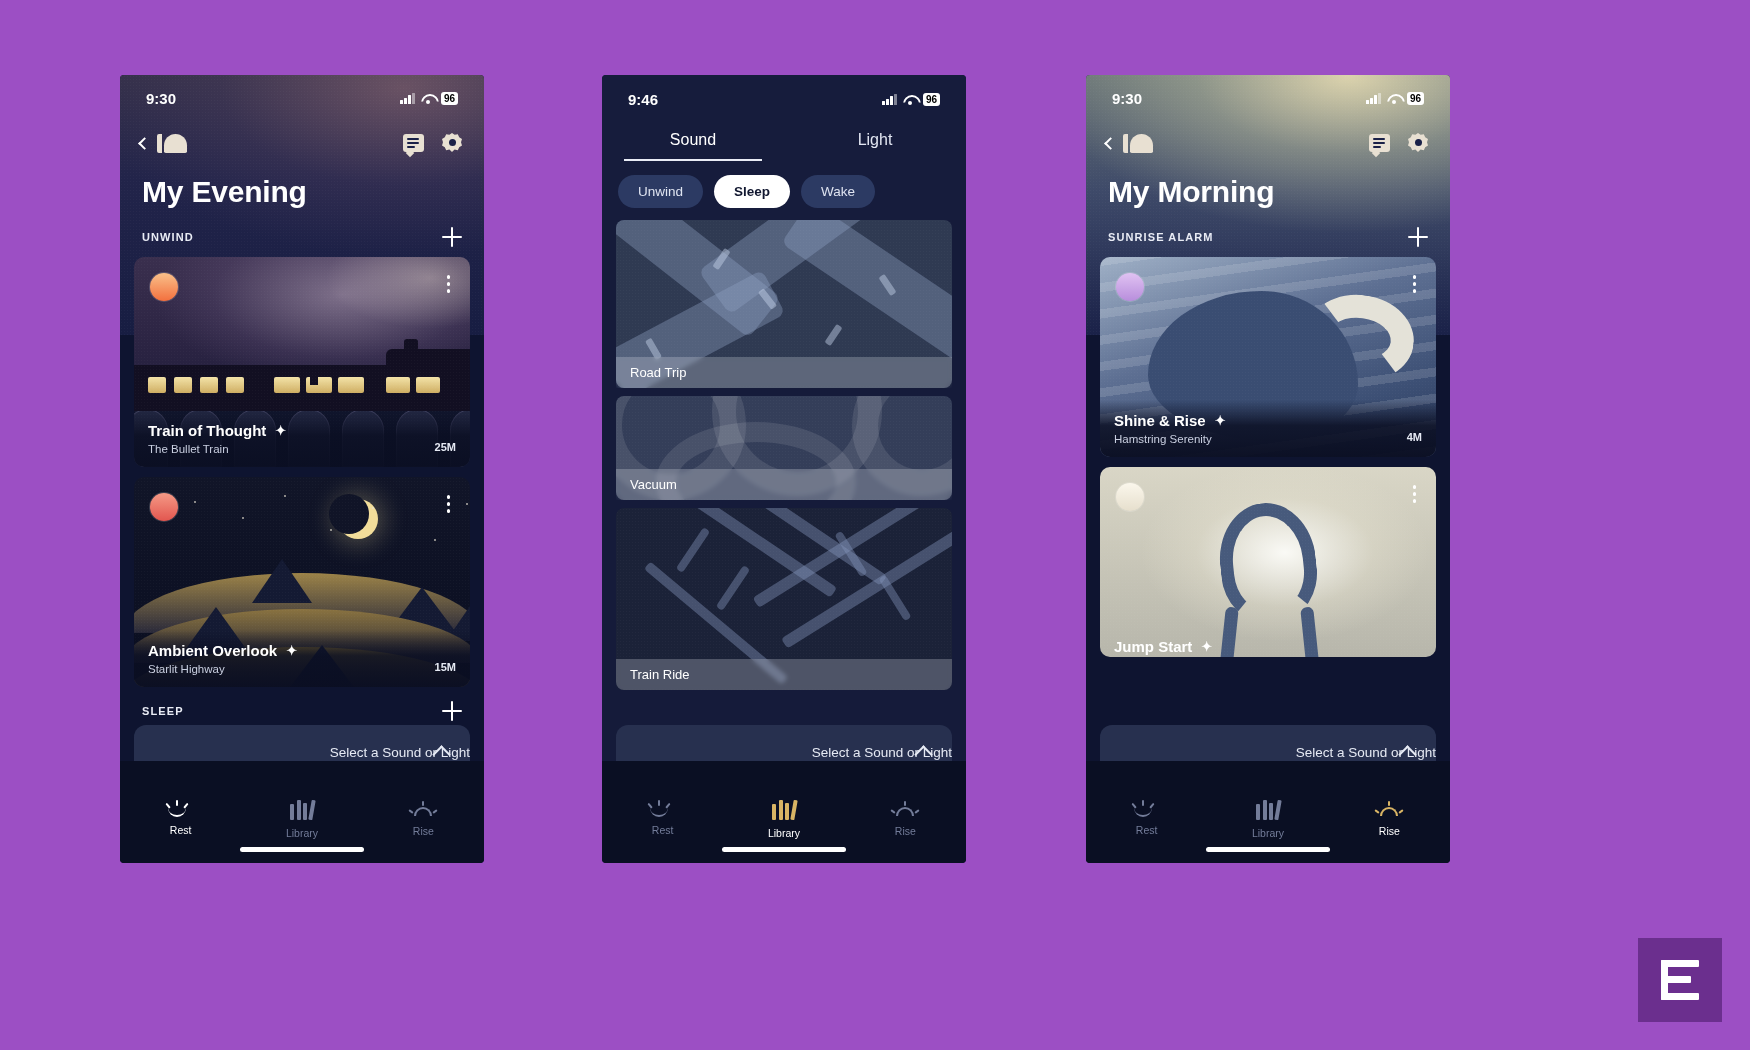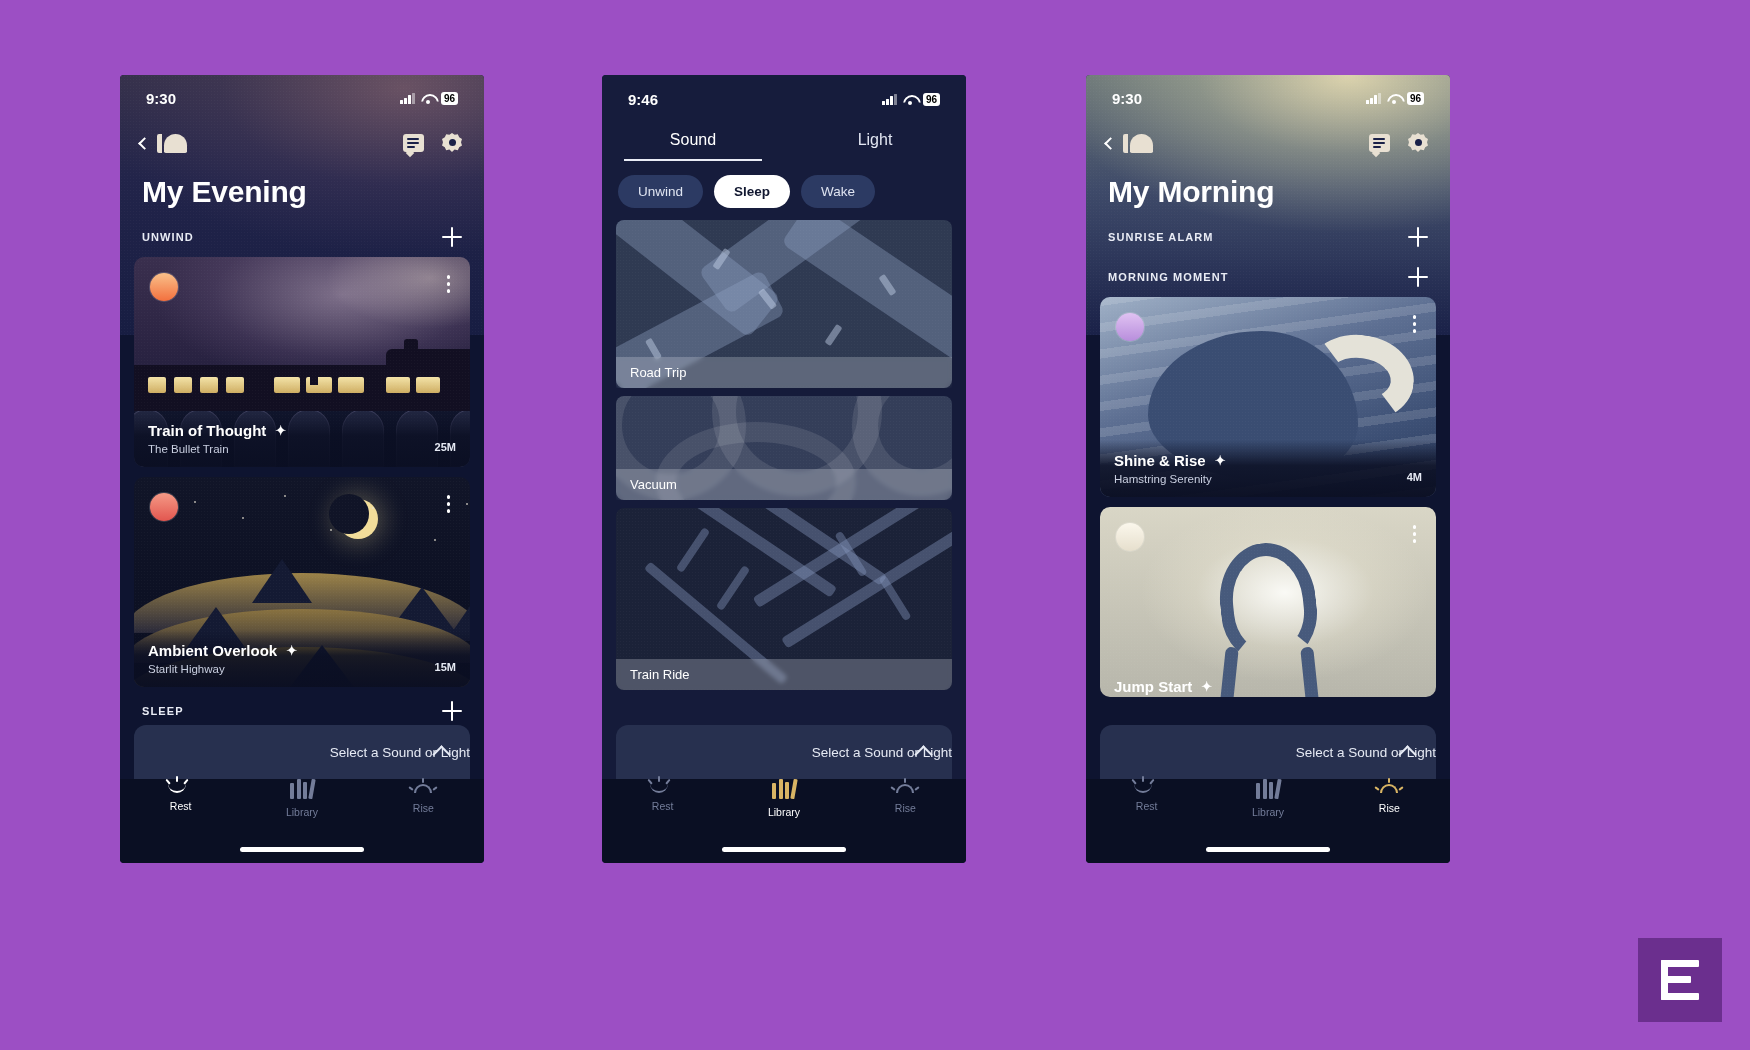--- a/index.html
+++ b/index.html
@@ -333,23 +333,23 @@
     font-size: 13.5px; color: #e6eaf4; z-index: 8;
   }
   .sheet .caret {
     position: absolute; right: 22px; width: 13px; height: 13px;
     border-left: 2px solid #e6eaf4; border-top: 2px solid #e6eaf4;
     transform: rotate(45deg); margin-top: 4px;
   }
 
   
   .tabbar {
-    position: absolute; left: 0; right: 0; bottom: 0; height: 84px;
-    background: #0a0f23; display: flex; align-items: flex-start;
-    z-index: 9;
+    position: absolute; left: 0; right: 0; bottom: 0; height: 102px;
+    background: #0a0f23; display: flex; align-items: center;
+    padding-top: 14px; z-index: 9;
   }
   .tabitem {
     flex: 1; display: flex; flex-direction: column; align-items: center; gap: 7px;
   }
   .tab-label { font-size: 10.5px; }
   .dim { color: #737c99; }
   .bright { color: #ffffff; }
   .gold { color: #d8b464; }
   .home-ind {
     position: absolute; left: 50%; transform: translateX(-50%); bottom: 11px;
@@ -718,24 +718,20 @@
 
       <div class="page-title">My Morning</div>
 
       <div class="section-head">
         <span class="section-label">SUNRISE ALARM</span>
         <span class="plus"></span>
       </div>
       <div class="rail" style="top:235px;height:22px;"></div>
 
 
-      <div class="section-head" style="padding-top:20px">
-        <span class="section-label">MORNING MOMENT</span>
-        <span class="plus"></span>
-      </div>
       <div class="rail" style="top:353px;height:22px;"></div>
 
       <div class="card" style="height:200px">
         <div class="card-art art-shine">
           <div class="shine-rays"></div>
           <div class="shine-blob"></div>
           <div class="shine-arm"></div>
           <div class="grain"></div>
         </div>
         <div class="card-dot" style="background:linear-gradient(180deg,#e0c2f2,#b88edc)"></div>

